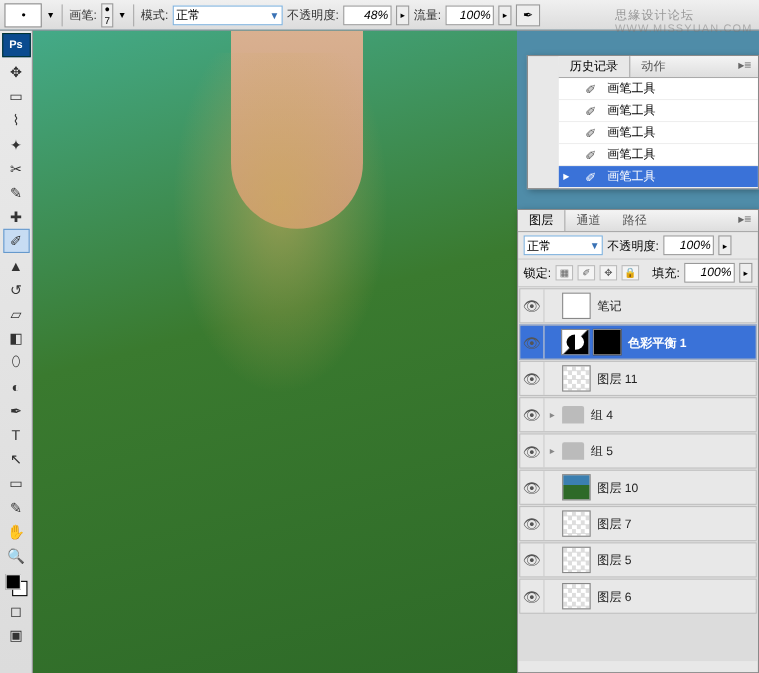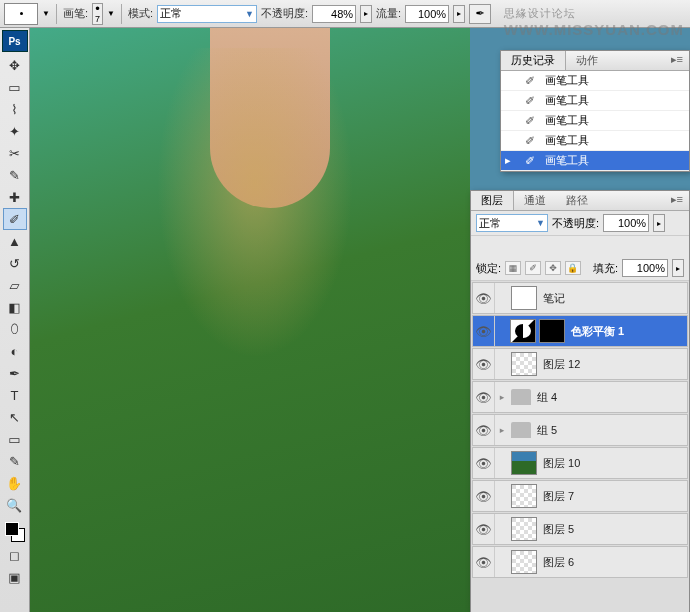--- a/index.html
+++ b/index.html
@@ -8,62 +8,62 @@
 
 .options-bar { height: 28px; background: linear-gradient(#f0f0f0,#dcdcdc); border-bottom: 1px solid #999; display: flex; align-items: center; padding: 0 4px; gap: 4px; }
 .options-bar .sep { width: 1px; height: 20px; background: #aaa; margin: 0 2px; }
 .brush-preview { width: 34px; height: 22px; border: 1px solid #888; background: #fff; display: flex; align-items: center; justify-content: center; }
 .brush-preview .dot { width: 3px; height: 3px; background: #000; border-radius: 50%; }
 .brush-label { color: #333; }
 .brush-dropdown { display: flex; flex-direction: column; align-items: center; border: 1px solid #999; background: #eee; padding: 0 2px; }
 .brush-dropdown .num { font-size: 9px; }
 .mode-select { width: 100px; height: 18px; border: 1px solid #7eb1dd; background: #fff; padding: 0 2px; display: flex; align-items: center; justify-content: space-between; }
 .mode-select .arrow { color: #3a72b5; font-size: 9px; }
-.pct-input { width: 44px; height: 18px; border: 1px solid #999; background: #fff; text-align: center; padding-right: 2px; display:flex; align-items:center; justify-content:flex-end; }
+.pct-input { width: 44px; height: 18px; border: 1px solid #999; background: #fff; text-align: center; padding-right: 2px; display:flex; align-items:center; justify-content:flex-end;font-style:italic; }
 .chev { width: 12px; height: 18px; border: 1px solid #999; background: #eee; display:flex; align-items:center; justify-content:center; font-size:8px; }
 .small-icon { width: 22px; height: 20px; border: 1px solid #999; background: #eee; display:flex; align-items:center; justify-content:center; }
 
 
 .toolbox { position: absolute; left: 0; top: 28px; width: 30px; background: linear-gradient(#eaeaea,#dcdcdc); border-right: 1px solid #999; display: flex; flex-direction: column; align-items: center; padding-top: 2px; height: 584px; }
 .toolbox .ps-badge { width: 26px; height: 22px; background: #0a4b8f; color: #fff; font-weight: bold; font-size: 10px; display:flex; align-items:center; justify-content:center; border:1px solid #033; margin-bottom:2px; }
 .toolbox .tool { width: 24px; height: 22px; border: 1px solid transparent; display:flex; align-items:center; justify-content:center; color:#333; font-size:13px; cursor:pointer; }
 .toolbox .tool.active { background:#c7dcf3; border:1px solid #6699cc; }
 .toolbox .swatches { width:24px; height:24px; position:relative; margin-top:4px; }
 .toolbox .swatches .fg { position:absolute; width:14px; height:14px; background:#000; border:1px solid #fff; left:2px; top:2px; }
 .toolbox .swatches .bg { position:absolute; width:14px; height:14px; background:#fff; border:1px solid #000; right:2px; bottom:2px; }
 
 
 .canvas { position: absolute; left: 30px; top: 28px; width: 440px; height: 584px; background: linear-gradient(165deg,#4a8 0%,#3a7a2f 45%,#2e6a28 100%); overflow:hidden; }
 .canvas .neckline { position:absolute; left:110px; top:20px; width:230px; height:340px; background: radial-gradient(ellipse at 50% 40%, rgba(205,170,90,0.6) 0%, rgba(205,170,90,0.2) 40%, transparent 60%); border-radius: 0 0 50% 50%; }
 .canvas .skin { position:absolute; left:180px; top:0; width:120px; height:180px; background: linear-gradient(#d9b090,#c89878); border-radius: 0 0 60px 60px; }
 
 
 .watermark { position:absolute; right:6px; top:6px; color: rgba(100,100,100,0.6); font-size:12px; letter-spacing:1px; }
-.watermark .sub { font-size:15px; color: rgba(120,120,120,0.5); display:block;font-weight:bold; }
+.watermark .sub { font-size:10px; color: rgba(120,120,120,0.5); display:block; }
 
 
 .panel { position:absolute; background:#e8e8e8; border:1px solid #8a8a8a; box-shadow: 2px 2px 6px rgba(0,0,0,0.3); }
 .panel-tabs { display:flex; background: linear-gradient(#f4f4f4,#dedede); border-bottom:1px solid #aaa; height:20px; }
 .panel-tabs .tab { padding: 2px 10px; color:#555; cursor:pointer; }
 .panel-tabs .tab.active { background:#e8e8e8; border-right:1px solid #aaa; color:#000; }
 .panel-tabs .menu-btn { margin-left:auto; padding:2px 6px; color:#666; }
 
-.history-panel { right:0; top:50px; width:190px; }
+.history-panel { right:0; top:50px; width:211px;padding-left:28px; }
 .history-list { background:#fff; }
 .history-item { display:flex; align-items:center; height:20px; border-bottom:1px solid #eee; padding-left:4px; gap:6px; }
 .history-item .spacer { width:14px; }
 .history-item .brush-ico { width:14px; font-size:12px; color:#555; }
 .history-item.selected { background:#3a72d8; color:#fff; }
 
 
 .layers-panel { right:0; top:190px; width:220px; height:422px; }
 .layers-controls { display:flex; align-items:center; gap:4px; padding:3px 5px; border-bottom:1px solid #ccc; }
 .layers-controls .blend { width:72px; height:18px; border:1px solid #7eb1dd; background:#fff; display:flex; align-items:center; justify-content:space-between; padding:0 2px; }
 .layers-controls .arrow { color:#3a72b5; font-size:9px; }
-.lock-row { display:flex; align-items:center; gap:4px; padding:3px 5px; border-bottom:1px solid #ccc;margin-top:20px; }
+.lock-row { display:flex; align-items:center; gap:4px; padding:3px 5px; border-bottom:1px solid #ccc; }
 .lock-row .lock-ico { width:16px; height:14px; border:1px solid #bbb; background:#f4f4f4; display:flex; align-items:center; justify-content:center; font-size:9px; color:#666; }
 
 .layer-list { background:#dcdcdc; height:340px; overflow:hidden; }
 .layer-row { display:flex; align-items:center; height:32px; background:#e8e8e8; border:1px solid #bfbfbf; margin:1px; }
 .layer-row .vis { width:22px; display:flex; align-items:center; justify-content:center; border-right:1px solid #ccc; height:100%; font-size:13px; color:#555; }
 .layer-row .expand { width:14px; display:flex; align-items:center; justify-content:center; color:#888; font-size:9px; }
 .layer-row .thumb { width:26px; height:24px; border:1px solid #888; background: repeating-conic-gradient(#fff 0 25%, #ddd 0 50%) 0 0/8px 8px; margin:0 2px; }
 .layer-row .thumb.solid { background:#fff; }
 .layer-row .thumb.black { background:#000; }
 .layer-row .thumb.folder { background:#bbb; border:none; width:20px; height:16px; border-radius:2px 2px 0 0; position:relative; }
@@ -228,21 +228,21 @@
       <div class="expand"></div>
       <div class="adj-thumb"></div>
       <div class="thumb black"></div>
       <div class="name">色彩平衡 1</div>
     </div>
 
     <div class="layer-row">
       <div class="vis">👁</div>
       <div class="expand"></div>
       <div class="thumb"></div>
-      <div class="name">图层 12</div>
+      <div class="name">图层 11</div>
     </div>
 
     <div class="layer-row">
       <div class="vis">👁</div>
       <div class="expand">▸</div>
       <div class="thumb folder"></div>
       <div class="name">组 4</div>
     </div>
 
     <div class="layer-row">

